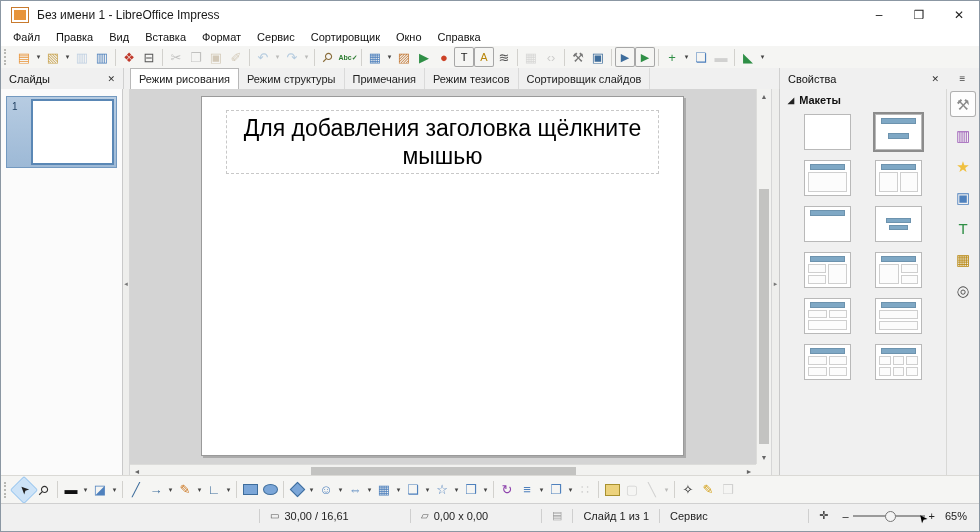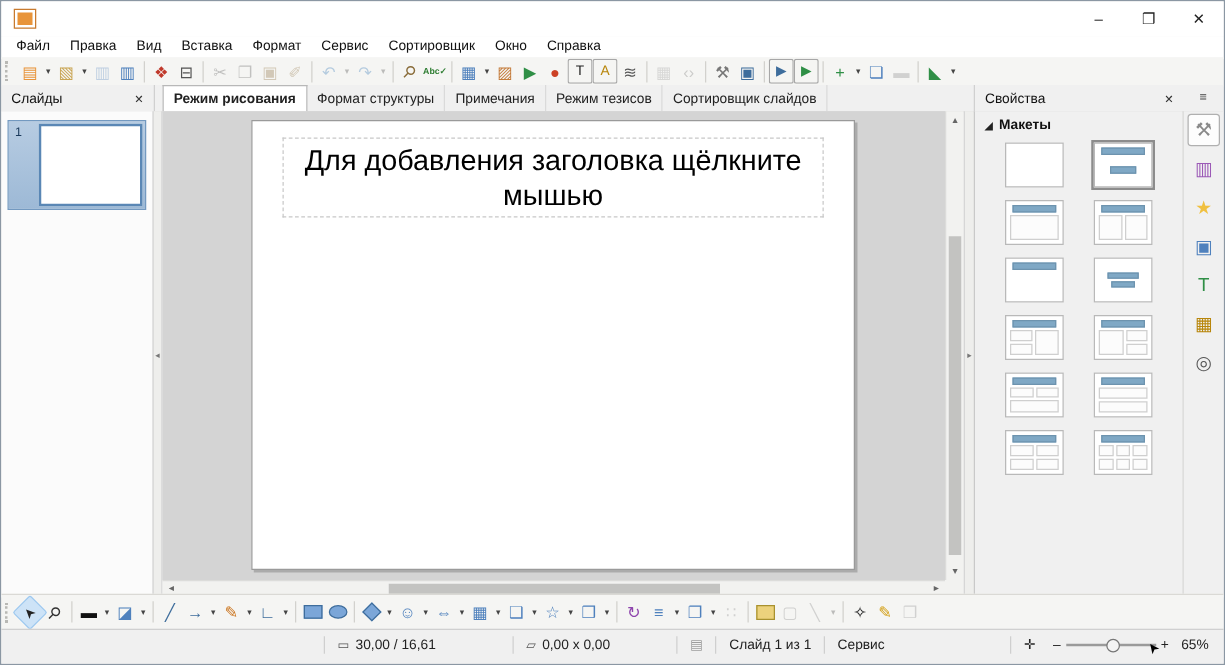--- a/index.html
+++ b/index.html
@@ -34,21 +34,21 @@
   .shape-ellipse{width:13px;height:9px;background:#7ba6d8;border:1px solid #3e6d9c;border-radius:50%;display:inline-block;}
   .shape-diamond{width:9px;height:9px;background:#7ba6d8;border:1px solid #3e6d9c;transform:rotate(45deg);display:inline-block;}
   .shape-rect-yellow{width:13px;height:10px;background:#ecd27c;border:1px solid #a8912f;display:inline-block;}
   
   .tabrow{position:absolute;left:0;top:67px;right:0;height:21px;background:#f0f0f0;border-bottom:1px solid #d6d6d6;}
   .slides-header{position:absolute;left:0;top:0;width:122px;height:21px;border-right:1px solid #d0d0d0;display:flex;align-items:center;}
   .panel-title{font-size:11px;color:#111;padding-left:8px;}
   .panel-close{margin-left:auto;font-size:9px;color:#333;padding:0 8px;}
   .tabs{position:absolute;left:129px;top:0;height:21px;display:flex;}
   .tab{font-size:11px;color:#222;padding:0 8px;display:flex;align-items:center;border-right:1px solid #dadada;height:21px;box-sizing:border-box;}
-  .tab.active{background:#ffffff;border:1px solid #b8b8b8;border-bottom:none;font-weight:bold;}
+  .tab.active{background:#ffffff;border:1px solid #b8b8b8;border-bottom:none;font-weight:normal;}
   .props-header{position:absolute;left:778px;top:0;width:167px;height:21px;display:flex;align-items:center;border-left:1px solid #d0d0d0;}
   .strip-header{position:absolute;left:945px;top:0;right:0;height:21px;display:flex;align-items:center;justify-content:center;font-size:10px;color:#444;}
   
   .slides-panel{position:absolute;left:0;top:88px;width:122px;height:389px;background:#fbfbfb;border-right:1px solid #c9c9c9;box-sizing:border-box;}
   .slide-thumb{margin:7px 5px;height:72px;display:flex;background:linear-gradient(#b7cce2,#9db9d6);border:1px solid #7399c0;padding:2px;box-sizing:border-box;}
   .slide-num{width:22px;font-size:10px;color:#1a3a5c;padding:2px 0 0 3px;box-sizing:border-box;}
   .slide-mini{flex:1;background:#ffffff;border:2px solid #5a87b5;}
   
   .workspace{position:absolute;left:129px;top:88px;width:626px;height:375px;background:#d4d4d4;}
   .slide{position:absolute;left:71px;top:7px;width:483px;height:360px;background:#ffffff;border:1px solid #9a9a9a;box-shadow:2px 2px 0 #ababab;box-sizing:border-box;}
@@ -102,20 +102,21 @@
 </style>
 </head>
 <body>
 
 <div class="window">
 
   <div class="titlebar">
     <span class="appicon">
         <i></i>
       </span>
+    <span class="wtitle">Без имени 1 - LibreOffice Impress</span>
     <span class="wcontrols">
       <span class="wbtn">–</span>
       <span class="wbtn">❐</span>
       <span class="wbtn">✕</span>
     </span>
   </div>
 
   <div class="menubar">
     <span class="menuitem">Файл</span>
     <span class="menuitem">Правка</span>
@@ -182,21 +183,21 @@
       </span>
   </div>
 
   <div class="tabrow">
     <span class="slides-header">
       <span class="panel-title">Слайды</span>
       <span class="panel-close">✕</span>
     </span>
     <span class="tabs">
       <span class="tab active">Режим рисования</span>
-      <span class="tab">Формат структуры</span>
+      <span class="tab">Режим структуры</span>
       <span class="tab">Примечания</span>
       <span class="tab">Режим тезисов</span>
       <span class="tab">Сортировщик слайдов</span>
     </span>
     <span class="props-header">
       <span class="panel-title">Свойства</span>
       <span class="panel-close">✕</span>
     </span>
     <span class="strip-header">≡</span>
   </div>

